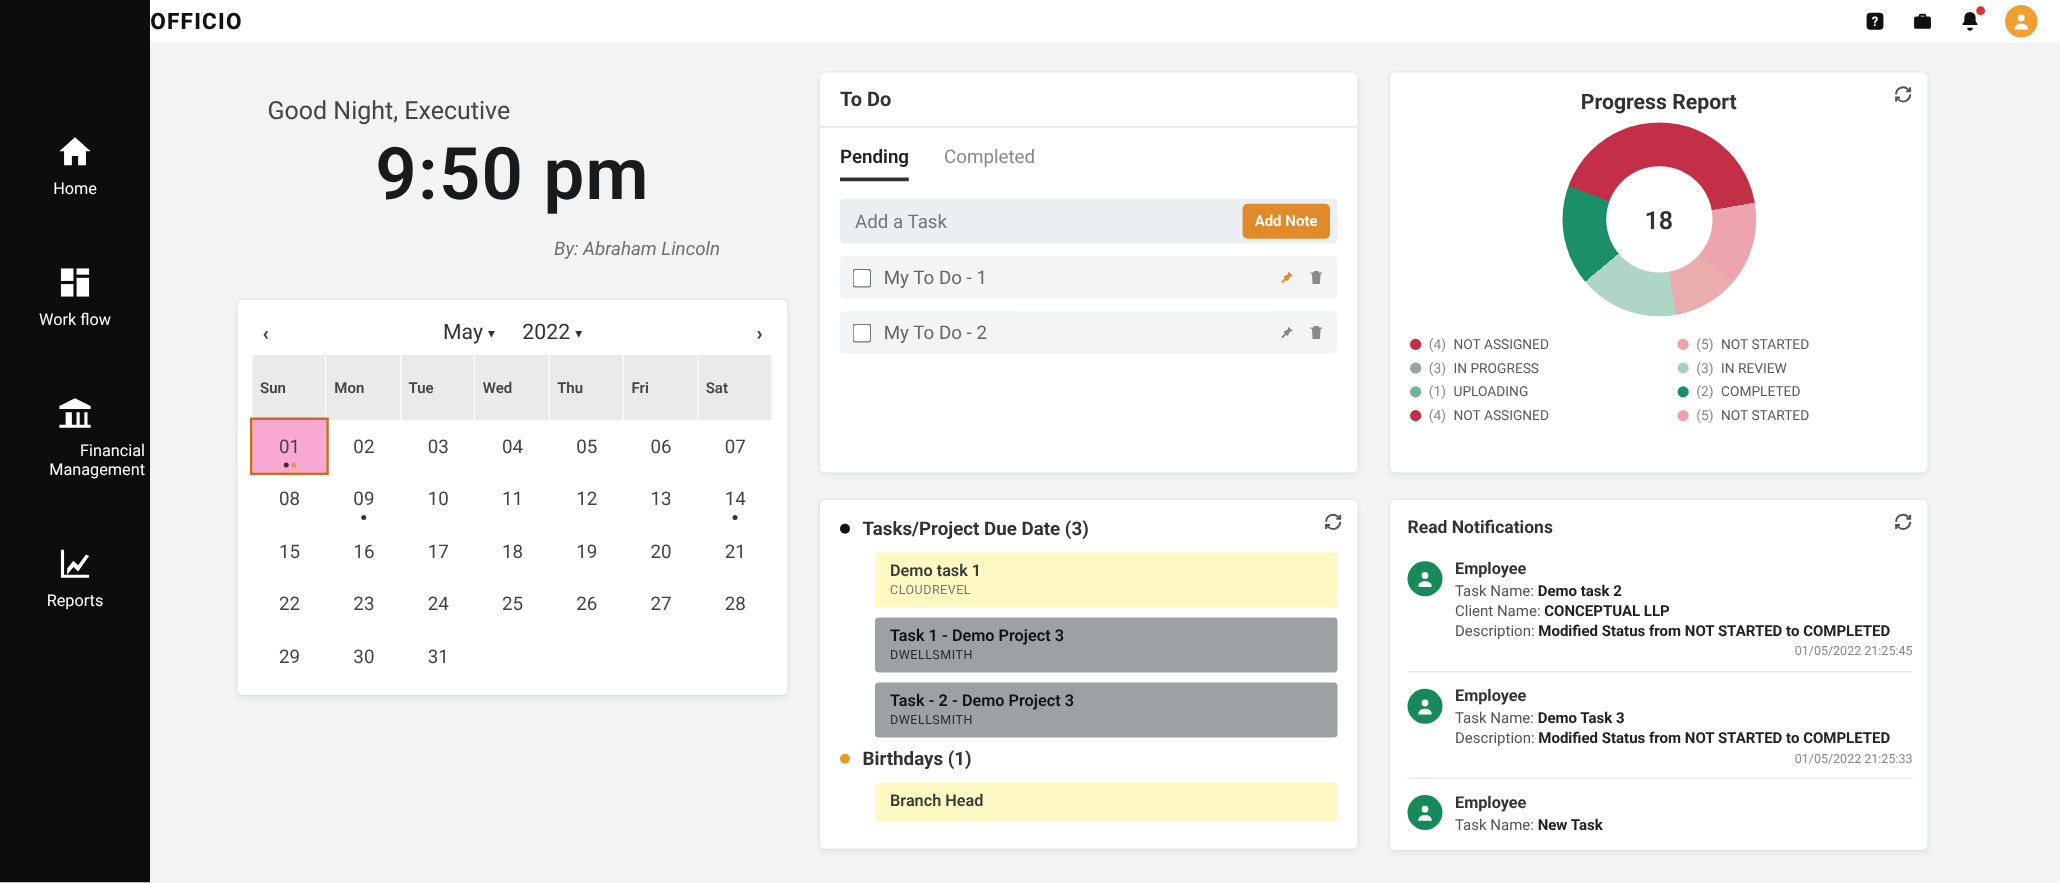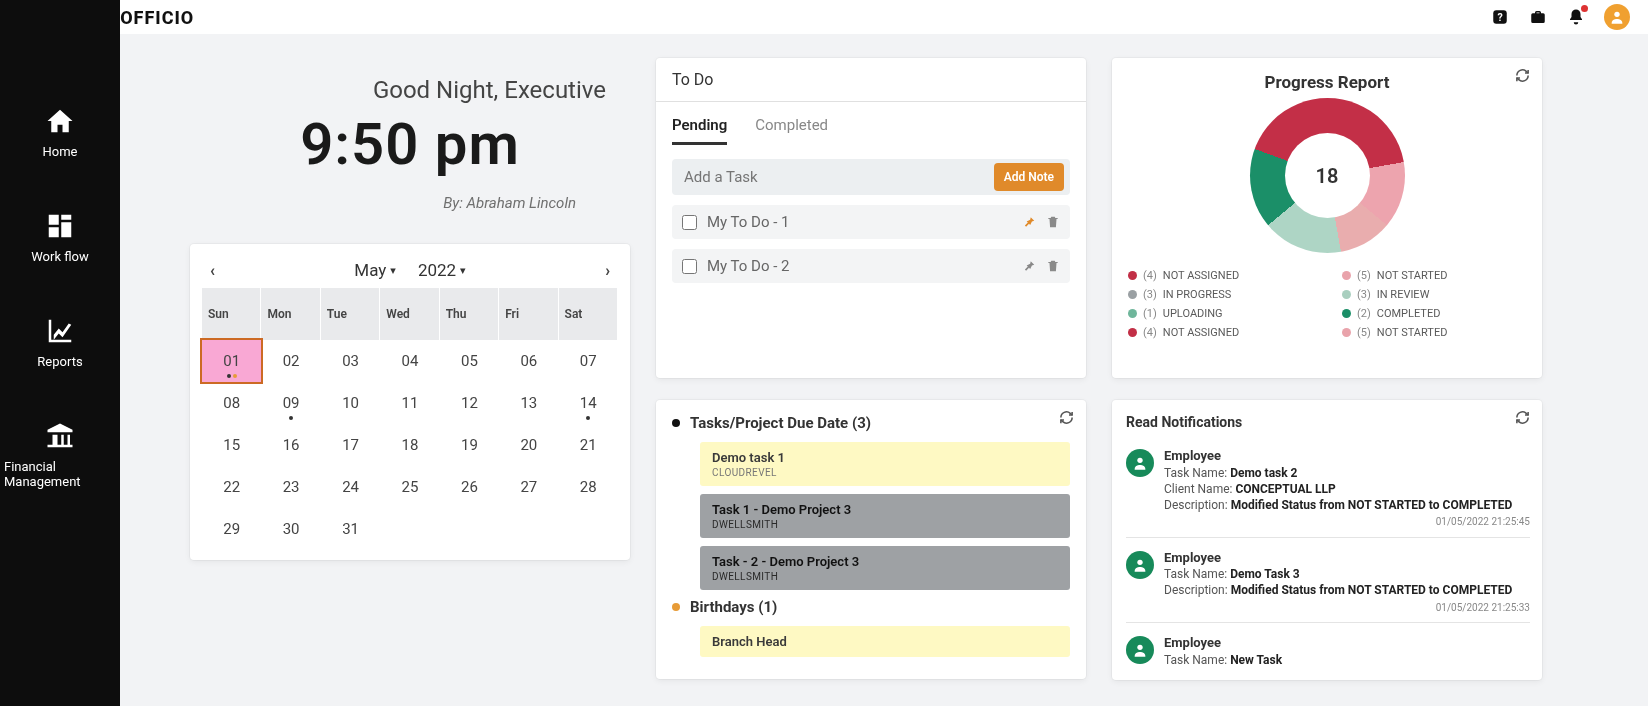--- a/index.html
+++ b/index.html
@@ -8,37 +8,37 @@
   
   .topbar { position: absolute; top: 0; left: 0; right: 0; height: 34px; background: #fff; display: flex; align-items: center; justify-content: space-between; padding: 0 18px 0 108px; z-index: 5; }
   .brand { font-weight: 800; letter-spacing: 1px; font-size: 18px; color: #111; }
   .topicons { display: flex; gap: 18px; align-items: center; }
   .topicons .ic { width: 20px; height: 20px; display: flex; align-items:center; justify-content:center; cursor:pointer; color:#222; position:relative; }
   .topicons .avatar-circle { width: 26px; height: 26px; border-radius: 50%; background: #f0a030; display:flex; align-items:center; justify-content:center; }
   .notif-dot { position:absolute; top:-2px; right:-2px; width:7px; height:7px; border-radius:50%; background:#d33; }
 
   
   .sidebar { position: absolute; top: 0; left: 0; bottom: 0; width: 120px; background: #0d0d0d; display: flex; flex-direction: column; align-items: center; padding-top: 100px; gap: 40px; z-index: 6; }
-  .navitem { color: #fff; font-size: 13px; text-align: left; cursor:pointer; display:flex; flex-direction:column; align-items:center; gap:8px; width:100%; padding: 6px 4px; }
+  .navitem { color: #fff; font-size: 13px; text-align: right; cursor:pointer; display:flex; flex-direction:column; align-items:center; gap:8px; width:100%; padding: 6px 4px; }
   .navitem svg { width: 30px; height: 30px; fill: #fff; }
 
   
   .main { position: absolute; top: 34px; left: 120px; right: 0; bottom: 0; padding: 24px 26px 0 70px; display: grid; grid-template-columns: 440px 430px 430px; gap: 26px; overflow:hidden;}
   .col { display:flex; flex-direction:column; gap: 22px; }
 
   
   .greeting { padding: 18px 24px 10px 24px; }
-  .greeting .hello { text-align:right; font-size: 24px; color:#444; margin-bottom: 6px; }
+  .greeting .hello { text-align:left; font-size: 20px; color:#444; margin-bottom: 6px; }
   .greeting .clock { text-align:center; font-size: 58px; font-weight: 600; color:#1a1a1a; letter-spacing: 1px; margin-bottom: 16px; }
   .greeting .quote { font-size: 22px; color:#757575; line-height: 1.35; font-weight: 500; margin-bottom: 14px; padding: 0 2px;}
   .greeting .author { text-align:right; font-style: italic; color:#6f6f6f; font-size: 15px; padding-right: 30px;}
 
   
   .card { background:#fff; border-radius: 4px; box-shadow: 0 0 0 1px rgba(0,0,0,0.03), 0 2px 6px rgba(0,0,0,0.06); padding: 14px 16px; position:relative; }
-  .card h3 { font-size: 16px; font-weight: 400; color:#333; }
+  .card h3 { font-size: 16px; font-weight: 700; color:#333; }
   .refresh { position:absolute; top:10px; right:12px; cursor:pointer; color:#555; }
 
   
   .todo-card { height: 320px; }
   .todo-header { border-bottom: 1px solid #e0e0e0; padding-bottom: 12px; margin: -2px -16px 0 -16px; padding-left:16px; }
   .tabs { display:flex; gap:28px; margin-top: 14px; }
   .tab { font-size: 15px; padding-bottom: 8px; cursor:pointer; color:#888; }
   .tab.active { color:#222; font-weight:600; border-bottom: 3px solid #333; }
   .addtask-row { display:flex; align-items:center; background:#eceff1; border-radius:4px; margin-top:14px; padding: 4px 6px 4px 12px; }
   .addtask-row input { flex:1; background:transparent; border:none; outline:none; font-size:15px; color:#555; }
@@ -146,29 +146,29 @@
     <svg viewBox="0 0 24 24">
         <rect x="3" y="3" width="8" height="8"></rect>
         <rect x="13" y="3" width="8" height="4"></rect>
         <rect x="13" y="9" width="8" height="12"></rect>
         <rect x="3" y="13" width="8" height="8"></rect>
       </svg>
     <span>Work flow</span>
   </div>
   <div class="navitem">
     <svg viewBox="0 0 24 24">
+        <path d="M12 2L2 7v2h20V7L12 2zM4 11v8H2v2h20v-2h-2v-8h-2v8h-3v-8h-2v8h-3v-8H6v8H4z"></path>
+      </svg>
+    <span>Financial Management</span>
+  </div>
+  <div class="navitem">
+    <svg viewBox="0 0 24 24">
         <path d="M3 3v18h18v-2H5V3H3zm4 12l4-5 3 3 5-7 2 1-7 10-3-3-4 5z"></path>
       </svg>
     <span>Reports</span>
-  </div>
-  <div class="navitem">
-    <svg viewBox="0 0 24 24">
-        <path d="M12 2L2 7v2h20V7L12 2zM4 11v8H2v2h20v-2h-2v-8h-2v8h-3v-8h-2v8h-3v-8H6v8H4z"></path>
-      </svg>
-    <span>Financial Management</span>
   </div>
 </div>
 
 <div class="main">
 
   <div class="col">
     <div class="greeting">
       <div class="hello">Good Night, Executive</div>
       <div class="clock">9:50 pm</div>
       <div class="author">By: Abraham Lincoln</div>

